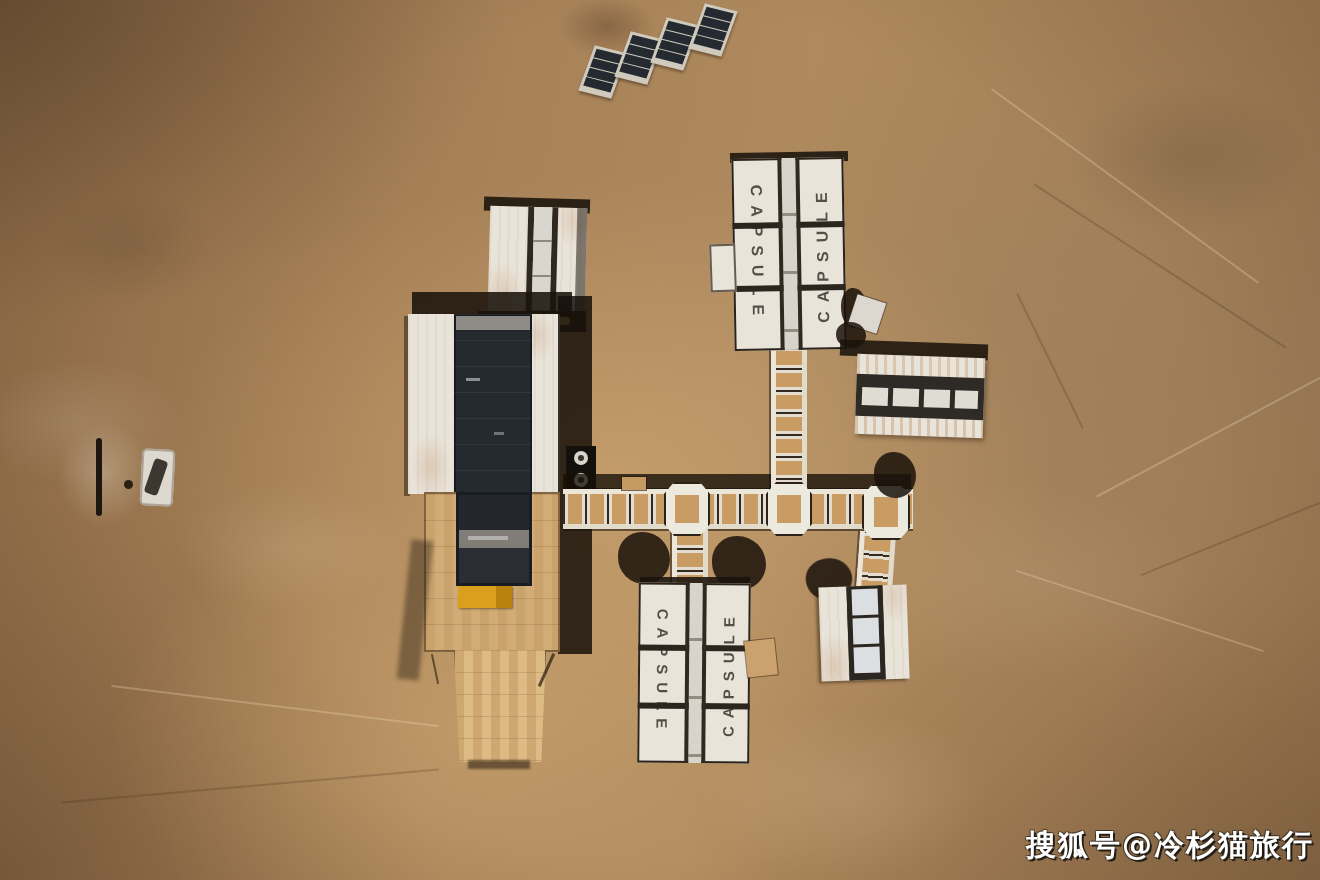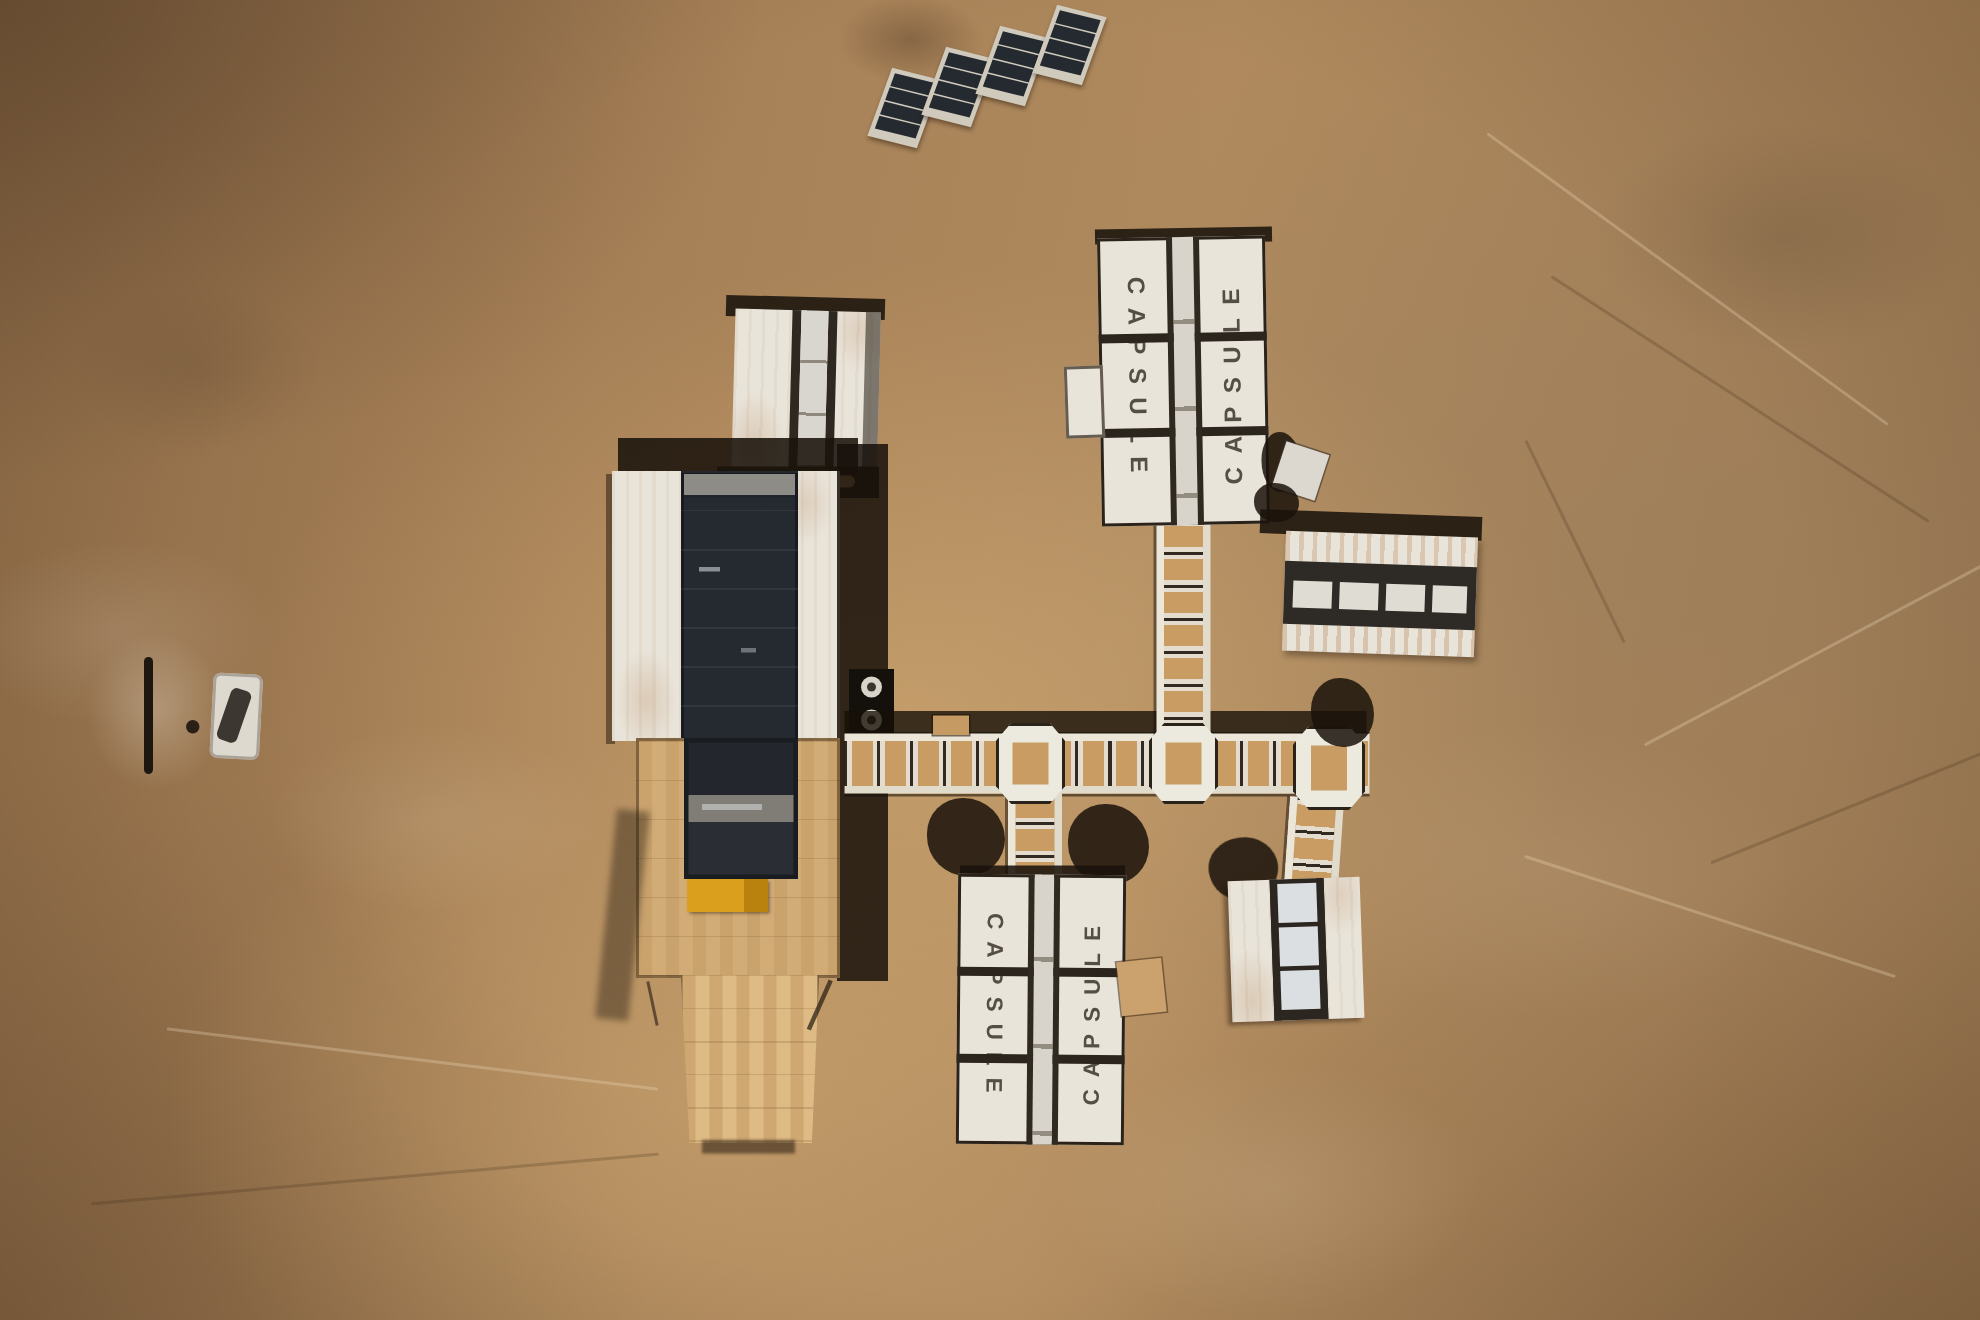--- a/index.html
+++ b/index.html
@@ -225,13 +225,14 @@
 
   <div class="a blob" style="left:806px;top:558px;width:46px;height:42px;transform:rotate(-18deg);"></div>
   <div class="a white-bld stain" style="left:820px;top:586px;width:88px;height:94px;transform:rotate(-2deg);box-shadow:-3px 2px 3px rgba(35,22,10,.45);">
     <div class="a" style="left:28px;top:0;width:36px;height:100%;border-left:5px solid #2b2620;border-right:5px solid #2b2620;box-sizing:border-box;background:#2b2620;padding:0 0;">
       <span class="spanel"></span>
       <span class="spanel"></span>
       <span class="spanel"></span>
     </div>
   </div>
 
+  <div class="a watermark">搜狐号@冷杉猫旅行</div>
 </div>
 
 </body></html>

